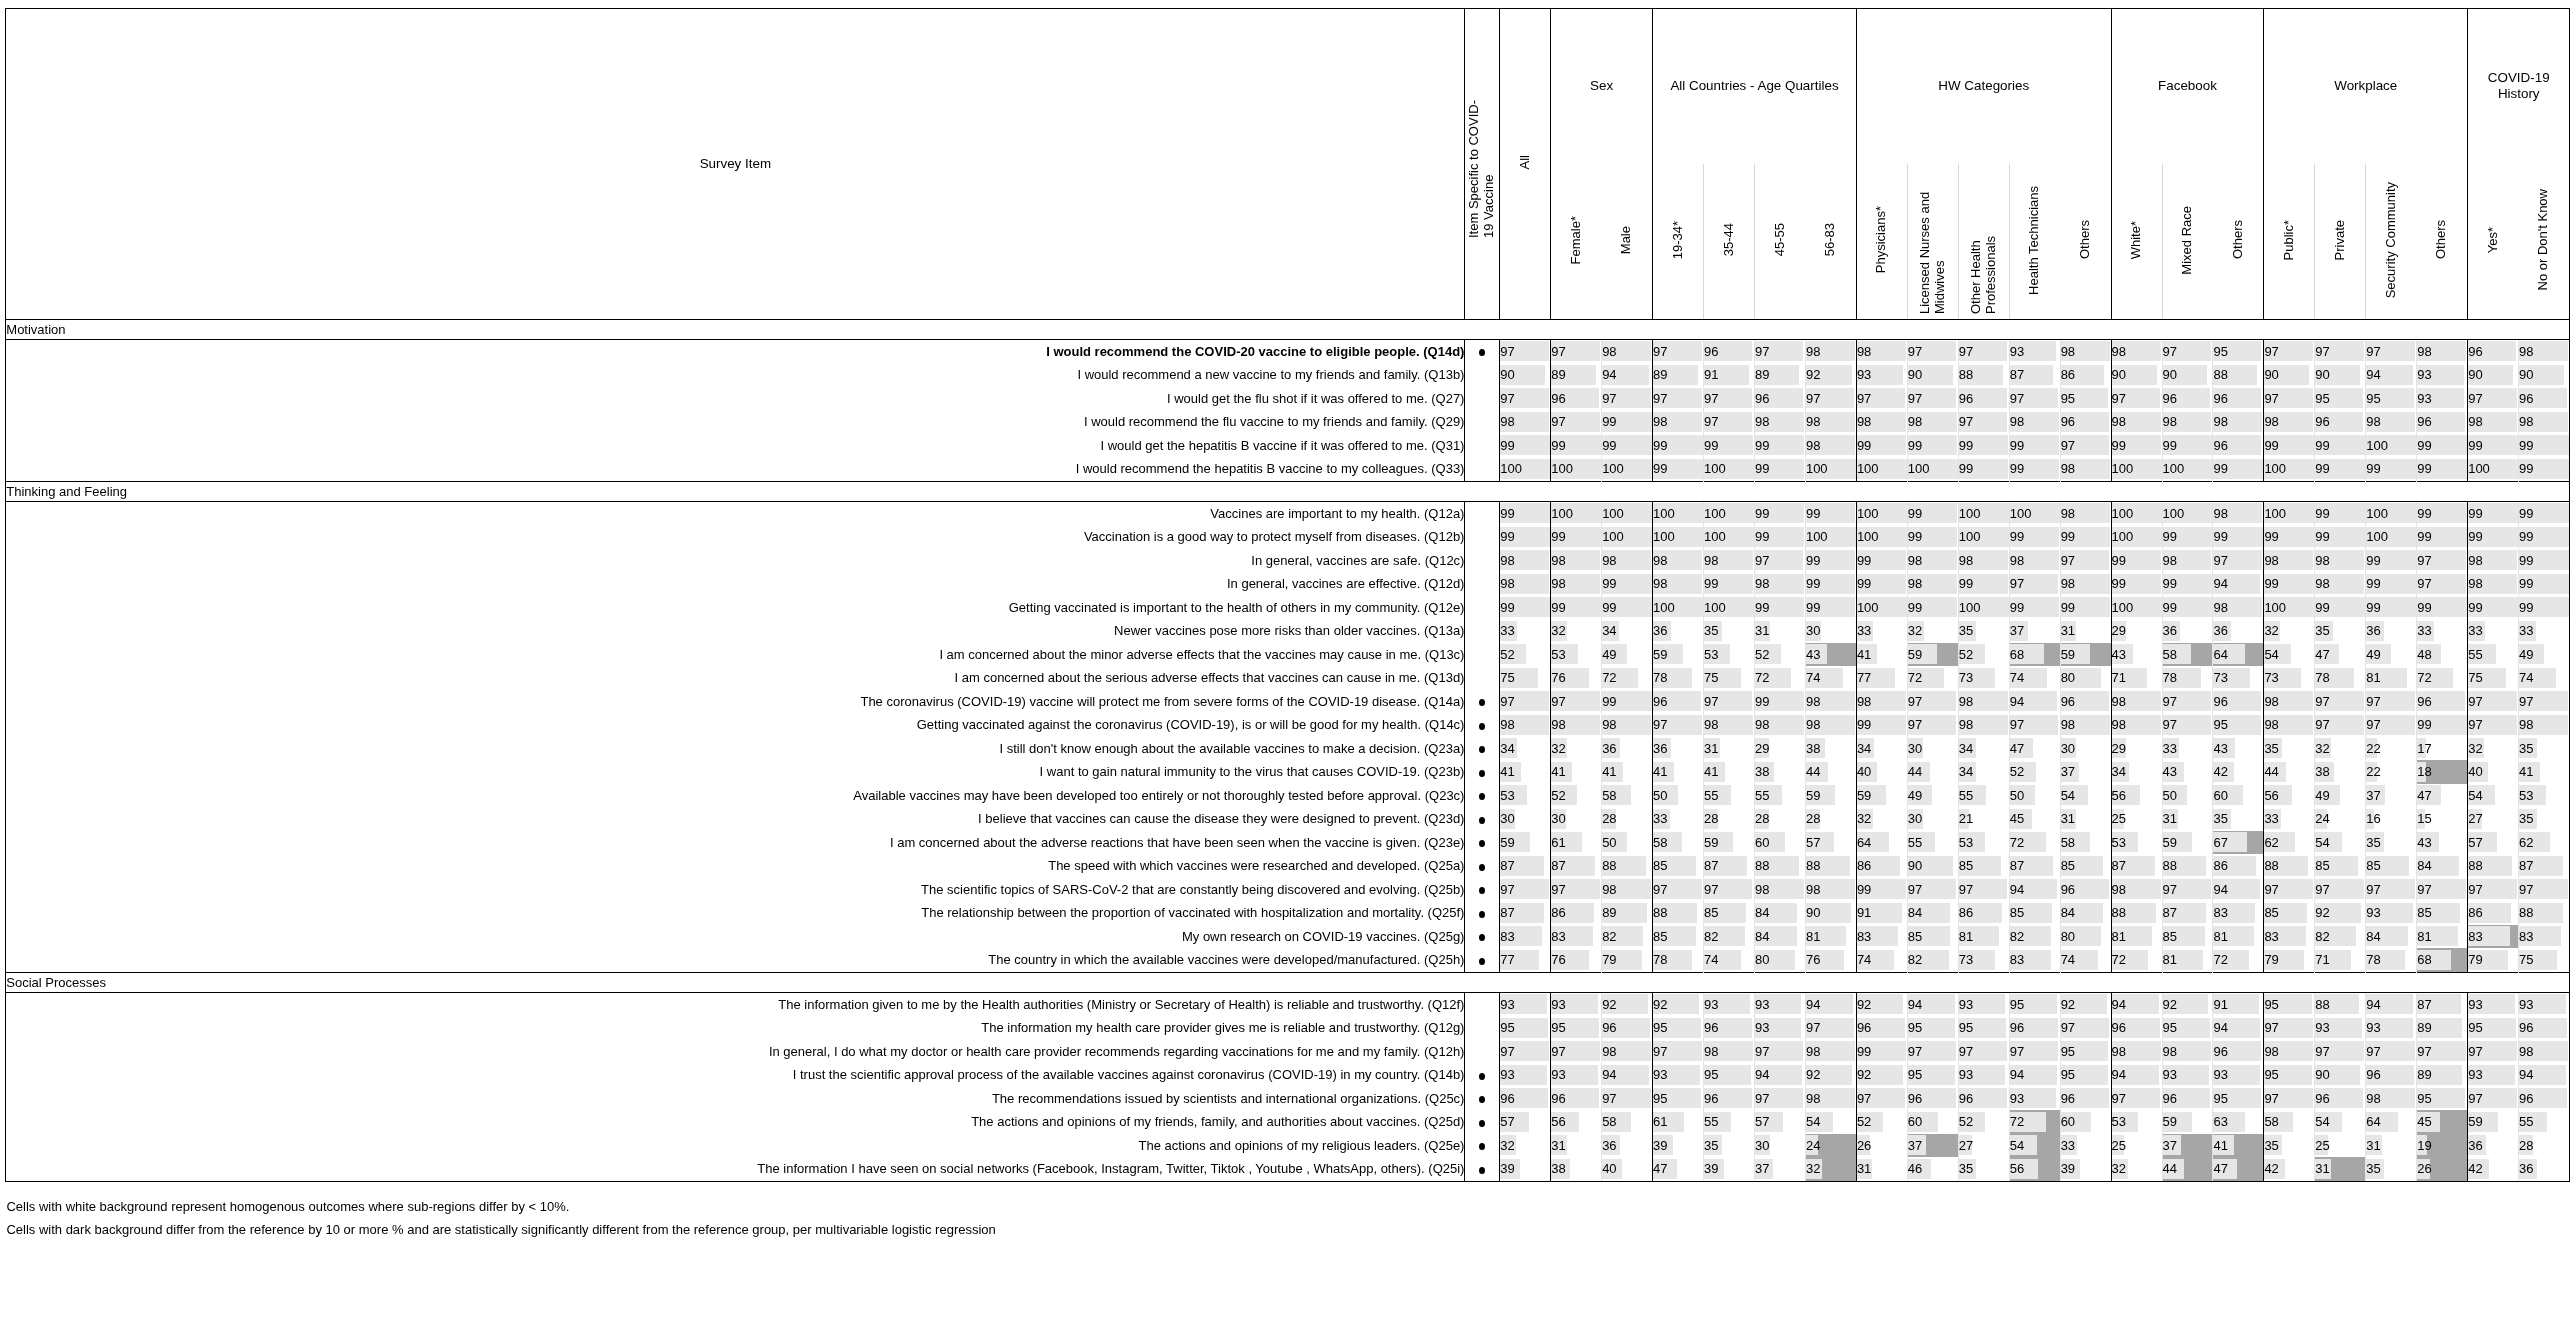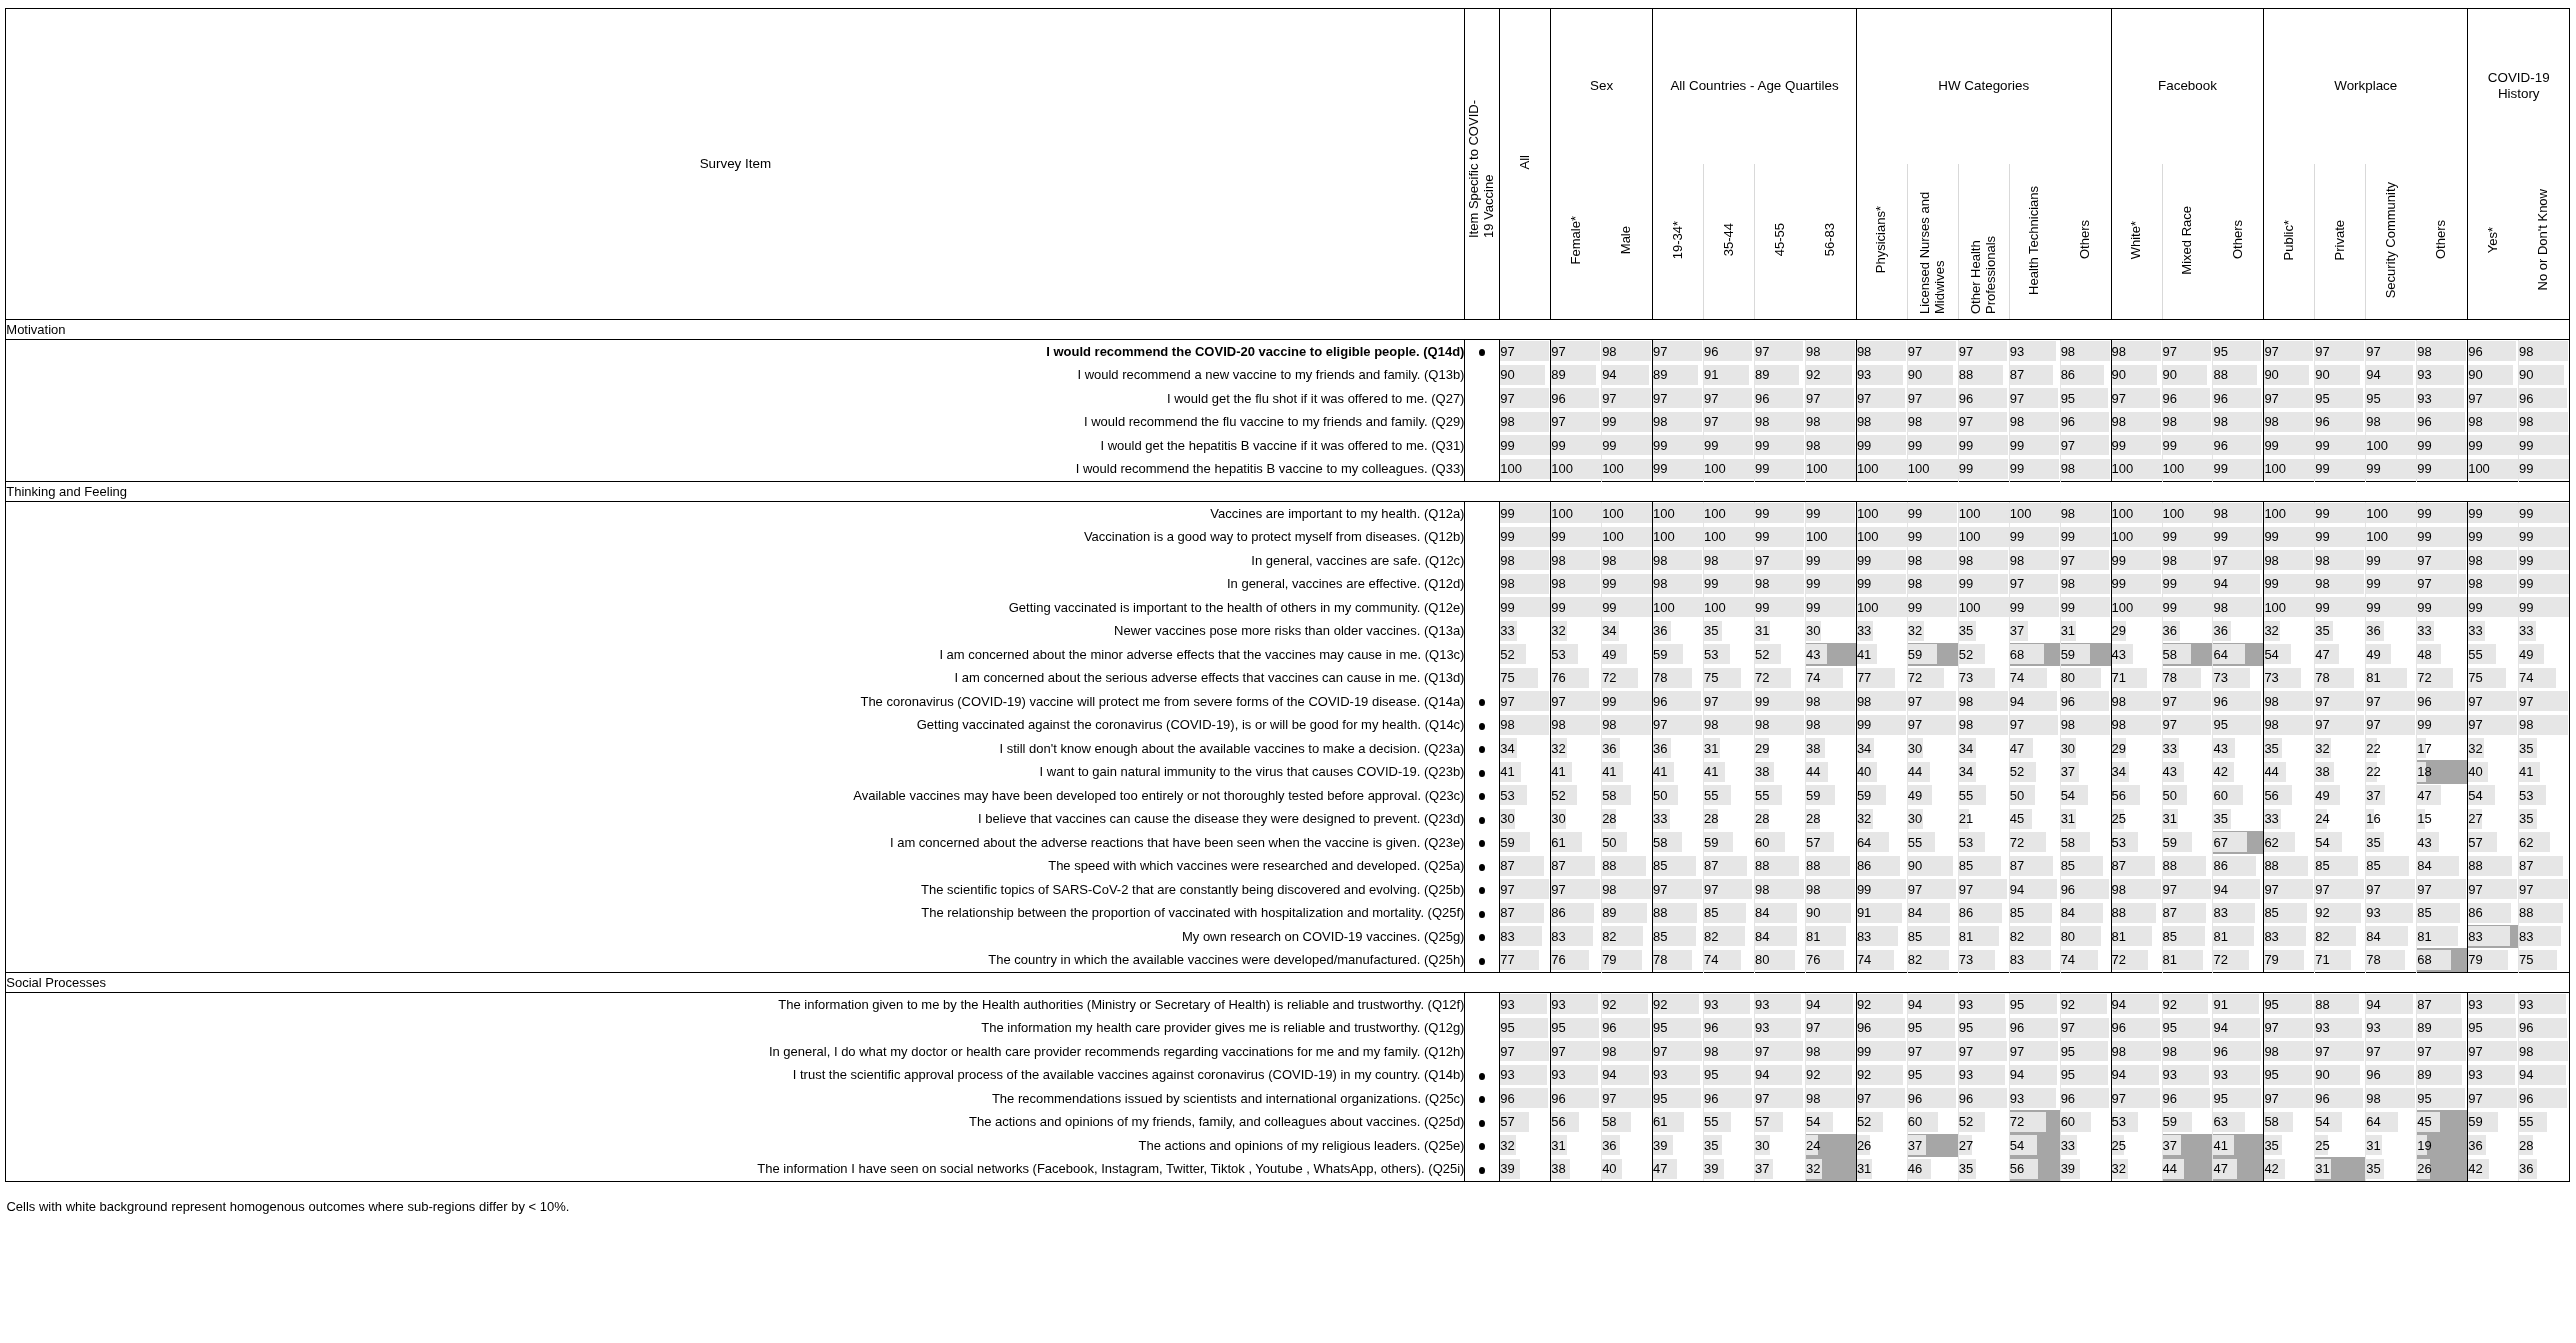--- a/index.html
+++ b/index.html
@@ -928,21 +928,21 @@
           <td class="num"><div class="bar" style="width: 96%;"></div><span class="val">96</span></td>
           <td class="num br"><div class="bar" style="width: 95%;"></div><span class="val">95</span></td>
           <td class="num gs"><div class="bar" style="width: 97%;"></div><span class="val">97</span></td>
           <td class="num"><div class="bar" style="width: 96%;"></div><span class="val">96</span></td>
           <td class="num"><div class="bar" style="width: 98%;"></div><span class="val">98</span></td>
           <td class="num br"><div class="bar" style="width: 95%;"></div><span class="val">95</span></td>
           <td class="num gs"><div class="bar" style="width: 97%;"></div><span class="val">97</span></td>
           <td class="num br"><div class="bar" style="width: 96%;"></div><span class="val">96</span></td>
         </tr>
         <tr class="data alt">
-          <td class="item bl br">The actions and opinions of my friends, family, and colleagues about vaccines. (Q25d)</td>
+          <td class="item bl br">The actions and opinions of my friends, family, and authorities about vaccines. (Q25d)</td>
           <td class="spec br"><span class="dot"></span></td>
           <td class="num bl br"><div class="bar" style="width: 57%;"></div><span class="val">57</span></td>
           <td class="num gs"><div class="bar" style="width: 56%;"></div><span class="val">56</span></td>
           <td class="num br"><div class="bar" style="width: 58%;"></div><span class="val">58</span></td>
           <td class="num gs"><div class="bar" style="width: 61%;"></div><span class="val">61</span></td>
           <td class="num"><div class="bar" style="width: 55%;"></div><span class="val">55</span></td>
           <td class="num"><div class="bar" style="width: 57%;"></div><span class="val">57</span></td>
           <td class="num br"><div class="bar" style="width: 54%;"></div><span class="val">54</span></td>
           <td class="num gs"><div class="bar" style="width: 52%;"></div><span class="val">52</span></td>
           <td class="num"><div class="bar" style="width: 60%;"></div><span class="val">60</span></td>
@@ -1007,16 +1007,17 @@
           <td class="num bb"><div class="bar" style="width: 35%;"></div><span class="val">35</span></td>
           <td class="num br dark bb"><div class="bar" style="width: 26%;"></div><span class="val">26</span></td>
           <td class="num gs bb"><div class="bar" style="width: 42%;"></div><span class="val">42</span></td>
           <td class="num br bb"><div class="bar" style="width: 36%;"></div><span class="val">36</span></td>
         </tr>
       </tbody>
   </table>
 
   <div class="notes" id="notes">
       <div>Cells with white background represent homogenous outcomes where sub-regions differ by &lt; 10%.</div>
+      <div>Cells with dark background differ from the reference by 10 or more % and are statistically significantly different from the reference group, per multivariable logistic regression</div>
     </div>
 
 </div>
 
 
 </body></html>

